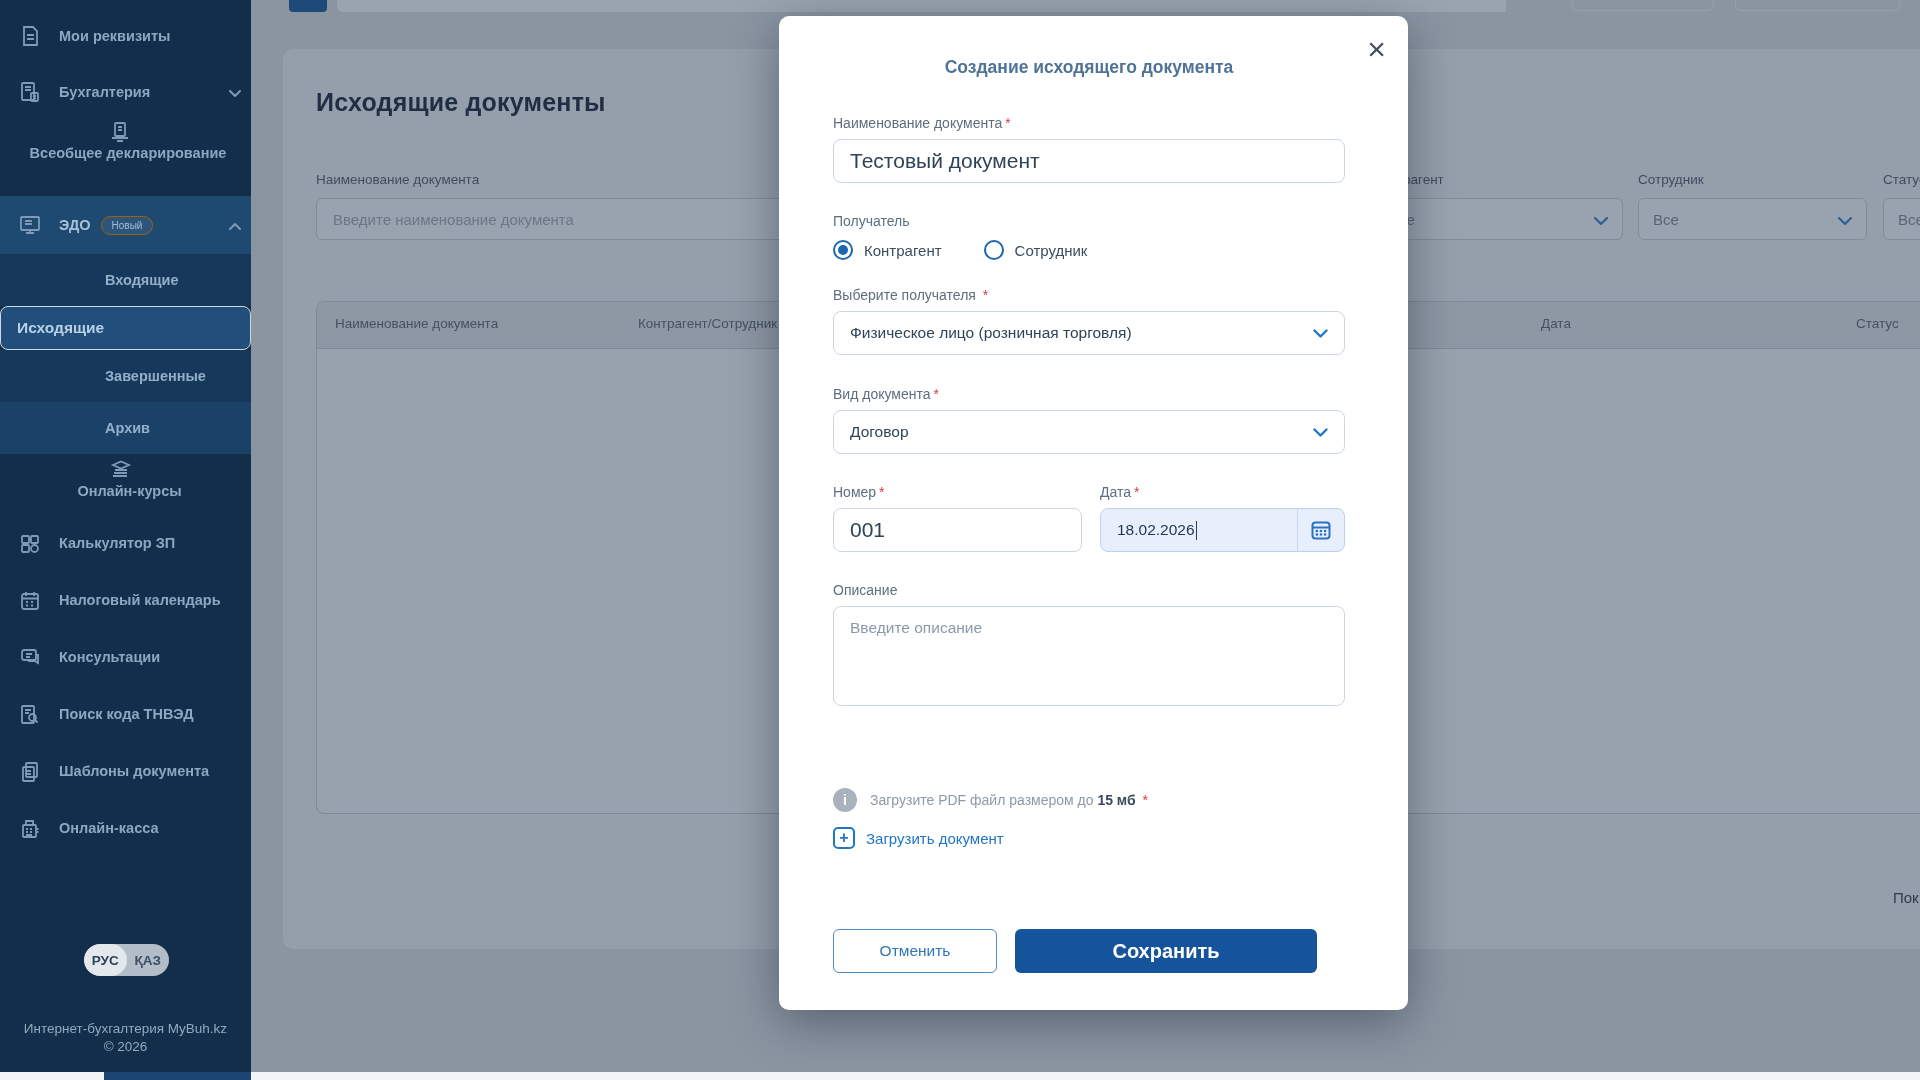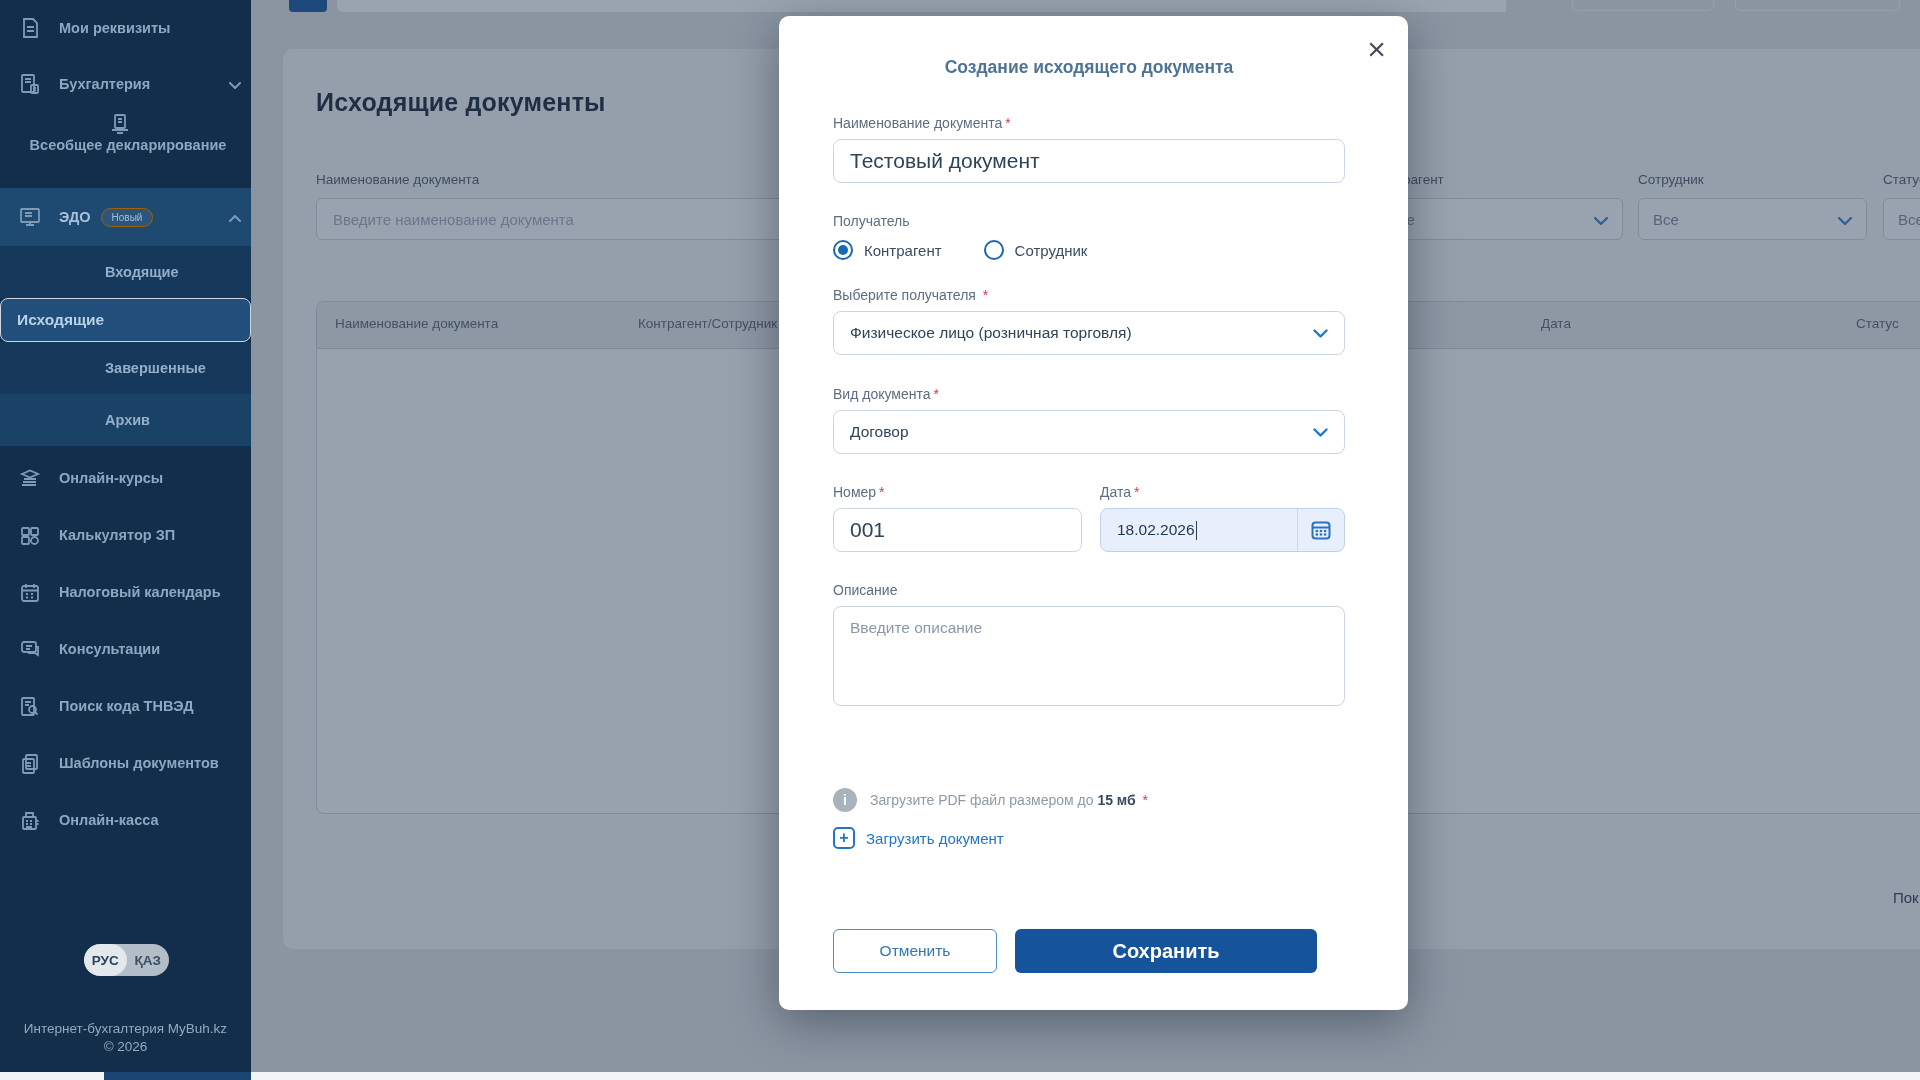--- a/index.html
+++ b/index.html
@@ -31,21 +31,21 @@
 4;color:#425264;}
   .pag-part{position:absolute;left:1893px;top:889px;font-size:15px;color:#2b3b50;}
 
   
   .sidebar{position:absolute;left:0;top:0;width:251px;height:1072px;background:#132e4b;color:#8ba7c1;}
   .nav-item{display:flex;align-items:center;height:56px;padding:0 10px 0 18px;cursor:pointer;}
   .nav-item.tall{height:76px;flex-direction:column;}
   .nav-ic{width:26px;height:24px;margin-right:15px;color:#7d9bb9;flex:0 0 auto;display:flex;align-items:center;}
   .nav-label{font-size:14.5px;font-weight:600;line-height:1.25;}
   .nav-chev{margin-left:auto;color:#7d9bb9;}
-  .nav-top{}
+  .nav-top{padding-top:8px;}
   .edo-head{background:#1e4971;height:58px;display:flex;align-items:center;padding:0 10px 0 18px;}
   .edo-head .nav-label{color:#a8c2da;}
   .badge-new{margin-left:10px;font-size:10px;color:#a3bdd3;border:1px solid #a16207;border-radius:11px;
              padding:3px 10px;background:rgba(255,255,255,.07);font-weight:400;}
   .subitem{height:52px;display:flex;align-items:center;padding-left:105px;font-size:14.5px;font-weight:600;
            color:#93afc9;background:#16385b;cursor:pointer;}
   .subitem.sel{background:#214e7a;color:#b9d2e8;}
   .subitem.last{background:#1a4166;}
   .lang-pill{position:absolute;left:84px;top:944px;width:85px;height:32px;background:#b3bdc7;border-radius:16px;
              display:flex;align-items:center;font-size:13.5px;font-weight:600;overflow:hidden;}
@@ -203,21 +203,21 @@
             <path d="M1 6l5-5 5 5" fill="none" stroke="currentColor" stroke-width="2" stroke-linecap="round" stroke-linejoin="round"></path>
           </svg>
       </span>
     </div>
     <div class="subitem">Входящие</div>
     <div class="subitem sel">Исходящие</div>
     <div class="subitem">Завершенные</div>
     <div class="subitem last">Архив</div>
 
     <div style="padding-top:4px;">
-      <div class="nav-item" style="height:57px;">
+      <div class="nav-item" style="height:57px;flex-direction:column;">
         <span class="nav-ic">
           <svg width="24" height="24" viewBox="0 0 24 24" fill="none" stroke="currentColor" stroke-width="1.8">
               <path d="M4 7l8-3.5L20 7l-8 3.5z"></path>
               <path d="M6 12h12M5 15h13M4 18h14"></path>
             </svg>
         </span>
         <span class="nav-label">Онлайн-курсы</span>
       </div>
       <div class="nav-item" style="height:57px;">
         <span class="nav-ic">
@@ -262,21 +262,21 @@
         <span class="nav-label">Поиск кода ТНВЭД</span>
       </div>
       <div class="nav-item" style="height:57px;">
         <span class="nav-ic">
           <svg width="24" height="24" viewBox="0 0 24 24" fill="none" stroke="currentColor" stroke-width="1.8">
               <rect x="8" y="3" width="11" height="14" rx="1"></rect>
               <rect x="5" y="7" width="11" height="14" rx="1"></rect>
               <path d="M8 11h5M8 14h5"></path>
             </svg>
         </span>
-        <span class="nav-label">Шаблоны документов</span>
+        <span class="nav-label">Шаблоны документа</span>
       </div>
       <div class="nav-item" style="height:57px;">
         <span class="nav-ic">
           <svg width="24" height="24" viewBox="0 0 24 24" fill="none" stroke="currentColor" stroke-width="1.8">
               <rect x="5" y="8" width="13" height="12" rx="1"></rect>
               <path d="M8 4h7v4H8z"></path>
               <path d="M8 12h2M12 12h2M8 15h2M12 15h2M8 18h6"></path>
               <path d="M19 12h1.5M19 15h1.5"></path>
             </svg>
         </span>

